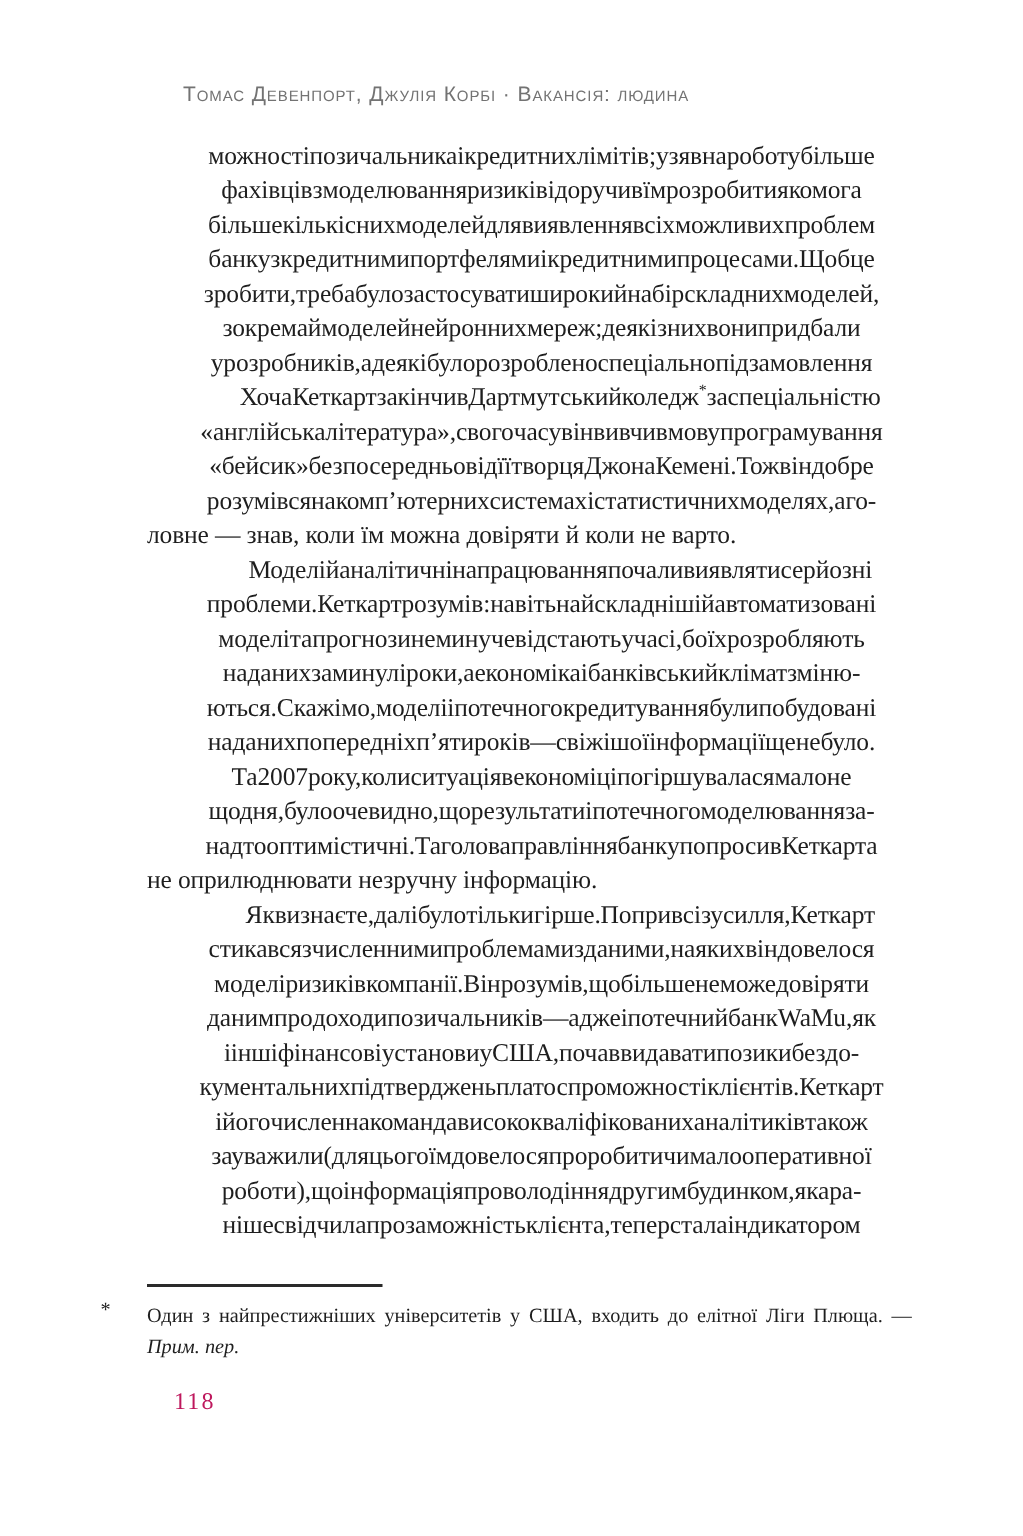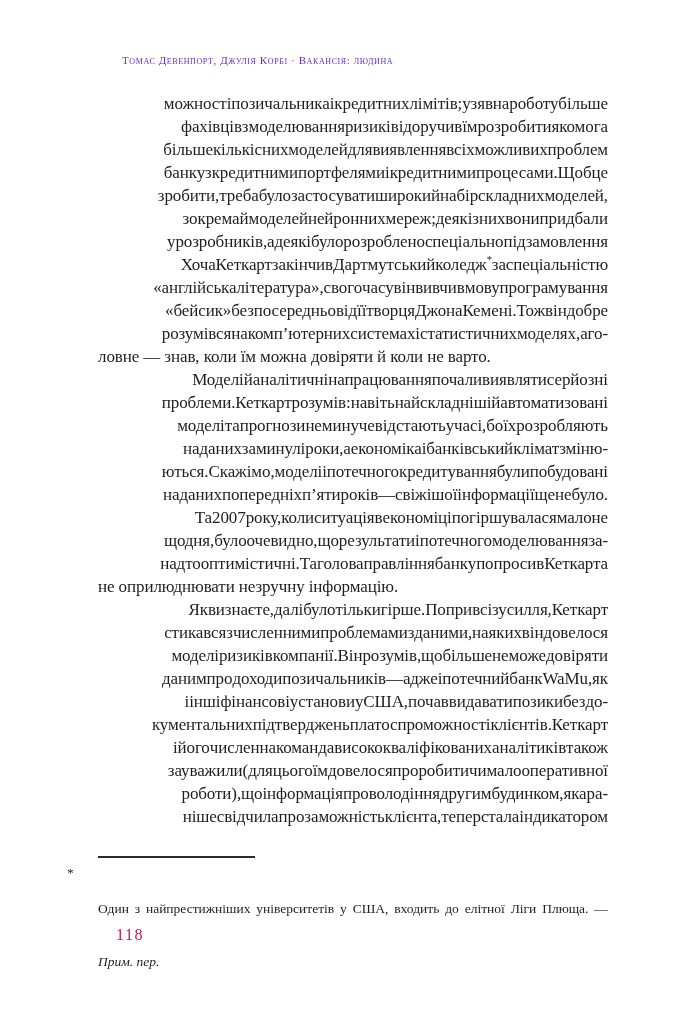--- a/index.html
+++ b/index.html
@@ -8,44 +8,44 @@
     width: 682px; height: 1024px;
     position: relative;
     font-family: "Liberation Serif", serif;
     color: #1e1e1e;
     overflow: hidden;
   }
 
   .running-header {
     position: absolute;
     left: 122px; top: 54px;
-    font-family: Liberation Serif, serif;
+    font-family: Liberation Sans, sans-serif;
     font-variant: small-caps;
-    font-size: 11px;
+    font-size: 14px;
     letter-spacing: 0.6px;
-    color: #6d28d9;
+    color: #737373;
     white-space: nowrap;
   }
 
   .body-text {
     position: absolute;
     left: 98px; top: 92px;
     width: 510px;
     font-size: 17px;
     letter-spacing: -0.1px;
   }
   .line {
     height: 23px;
     line-height: 23px;
     white-space: nowrap;
     overflow: visible;
   }
   .line.just {
     display: flex;
-    justify-content: flex-end;
+    justify-content: center;
     flex-wrap: nowrap;
     margin-left: 16px;
   }
   .line.indent { padding-left: 25px; }
   .line span { display: inline-block; }
   sup { font-size: 0.62em; vertical-align: super; line-height: 0; }
 
   .footnote {
     position: absolute;
     left: 98px; top: 866px;
@@ -60,21 +60,20 @@
   }
   .footnote-marker {
     position: absolute;
     left: -31px; top: -1px;
     font-size: 13.5px;
   }
   .fline {
     height: 21px;
     line-height: 21px;
     white-space: nowrap;
-    margin-top: 32px;
   }
   .fline.just {
     display: flex;
     justify-content: space-between;
     flex-wrap: nowrap;
   }
   .fline.ital { font-style: italic; }
 
   .page-number {
     position: absolute;

